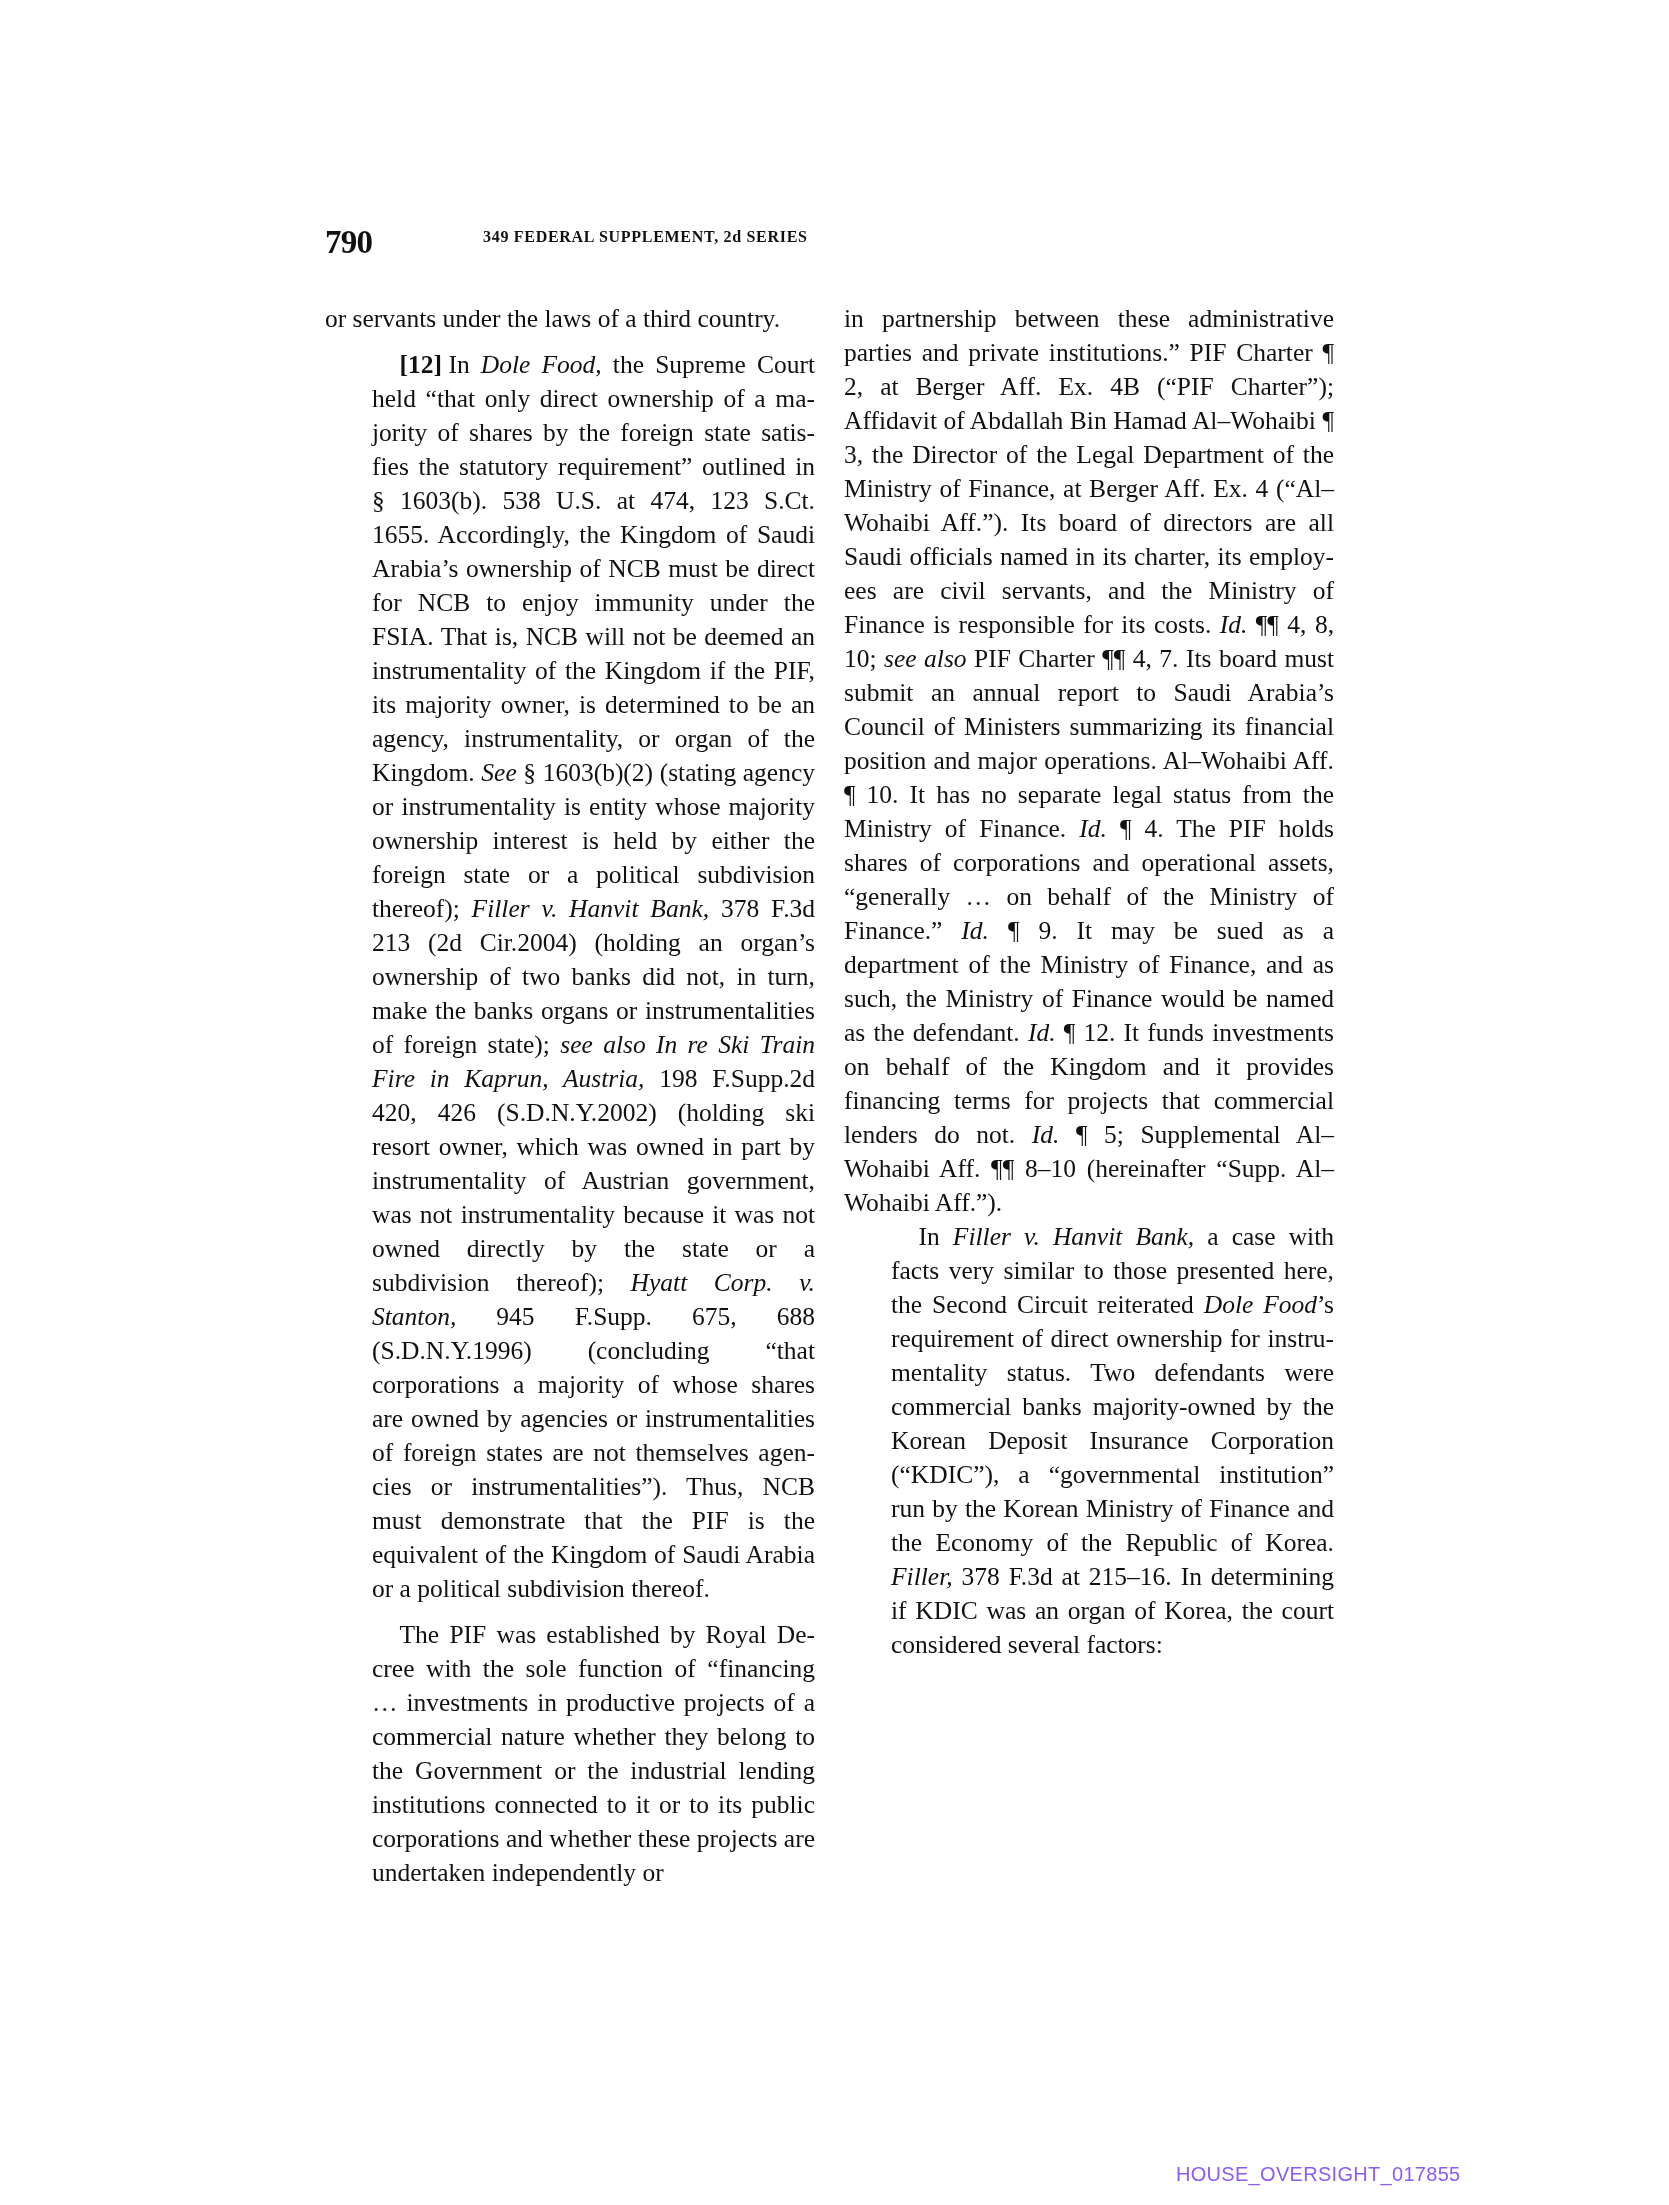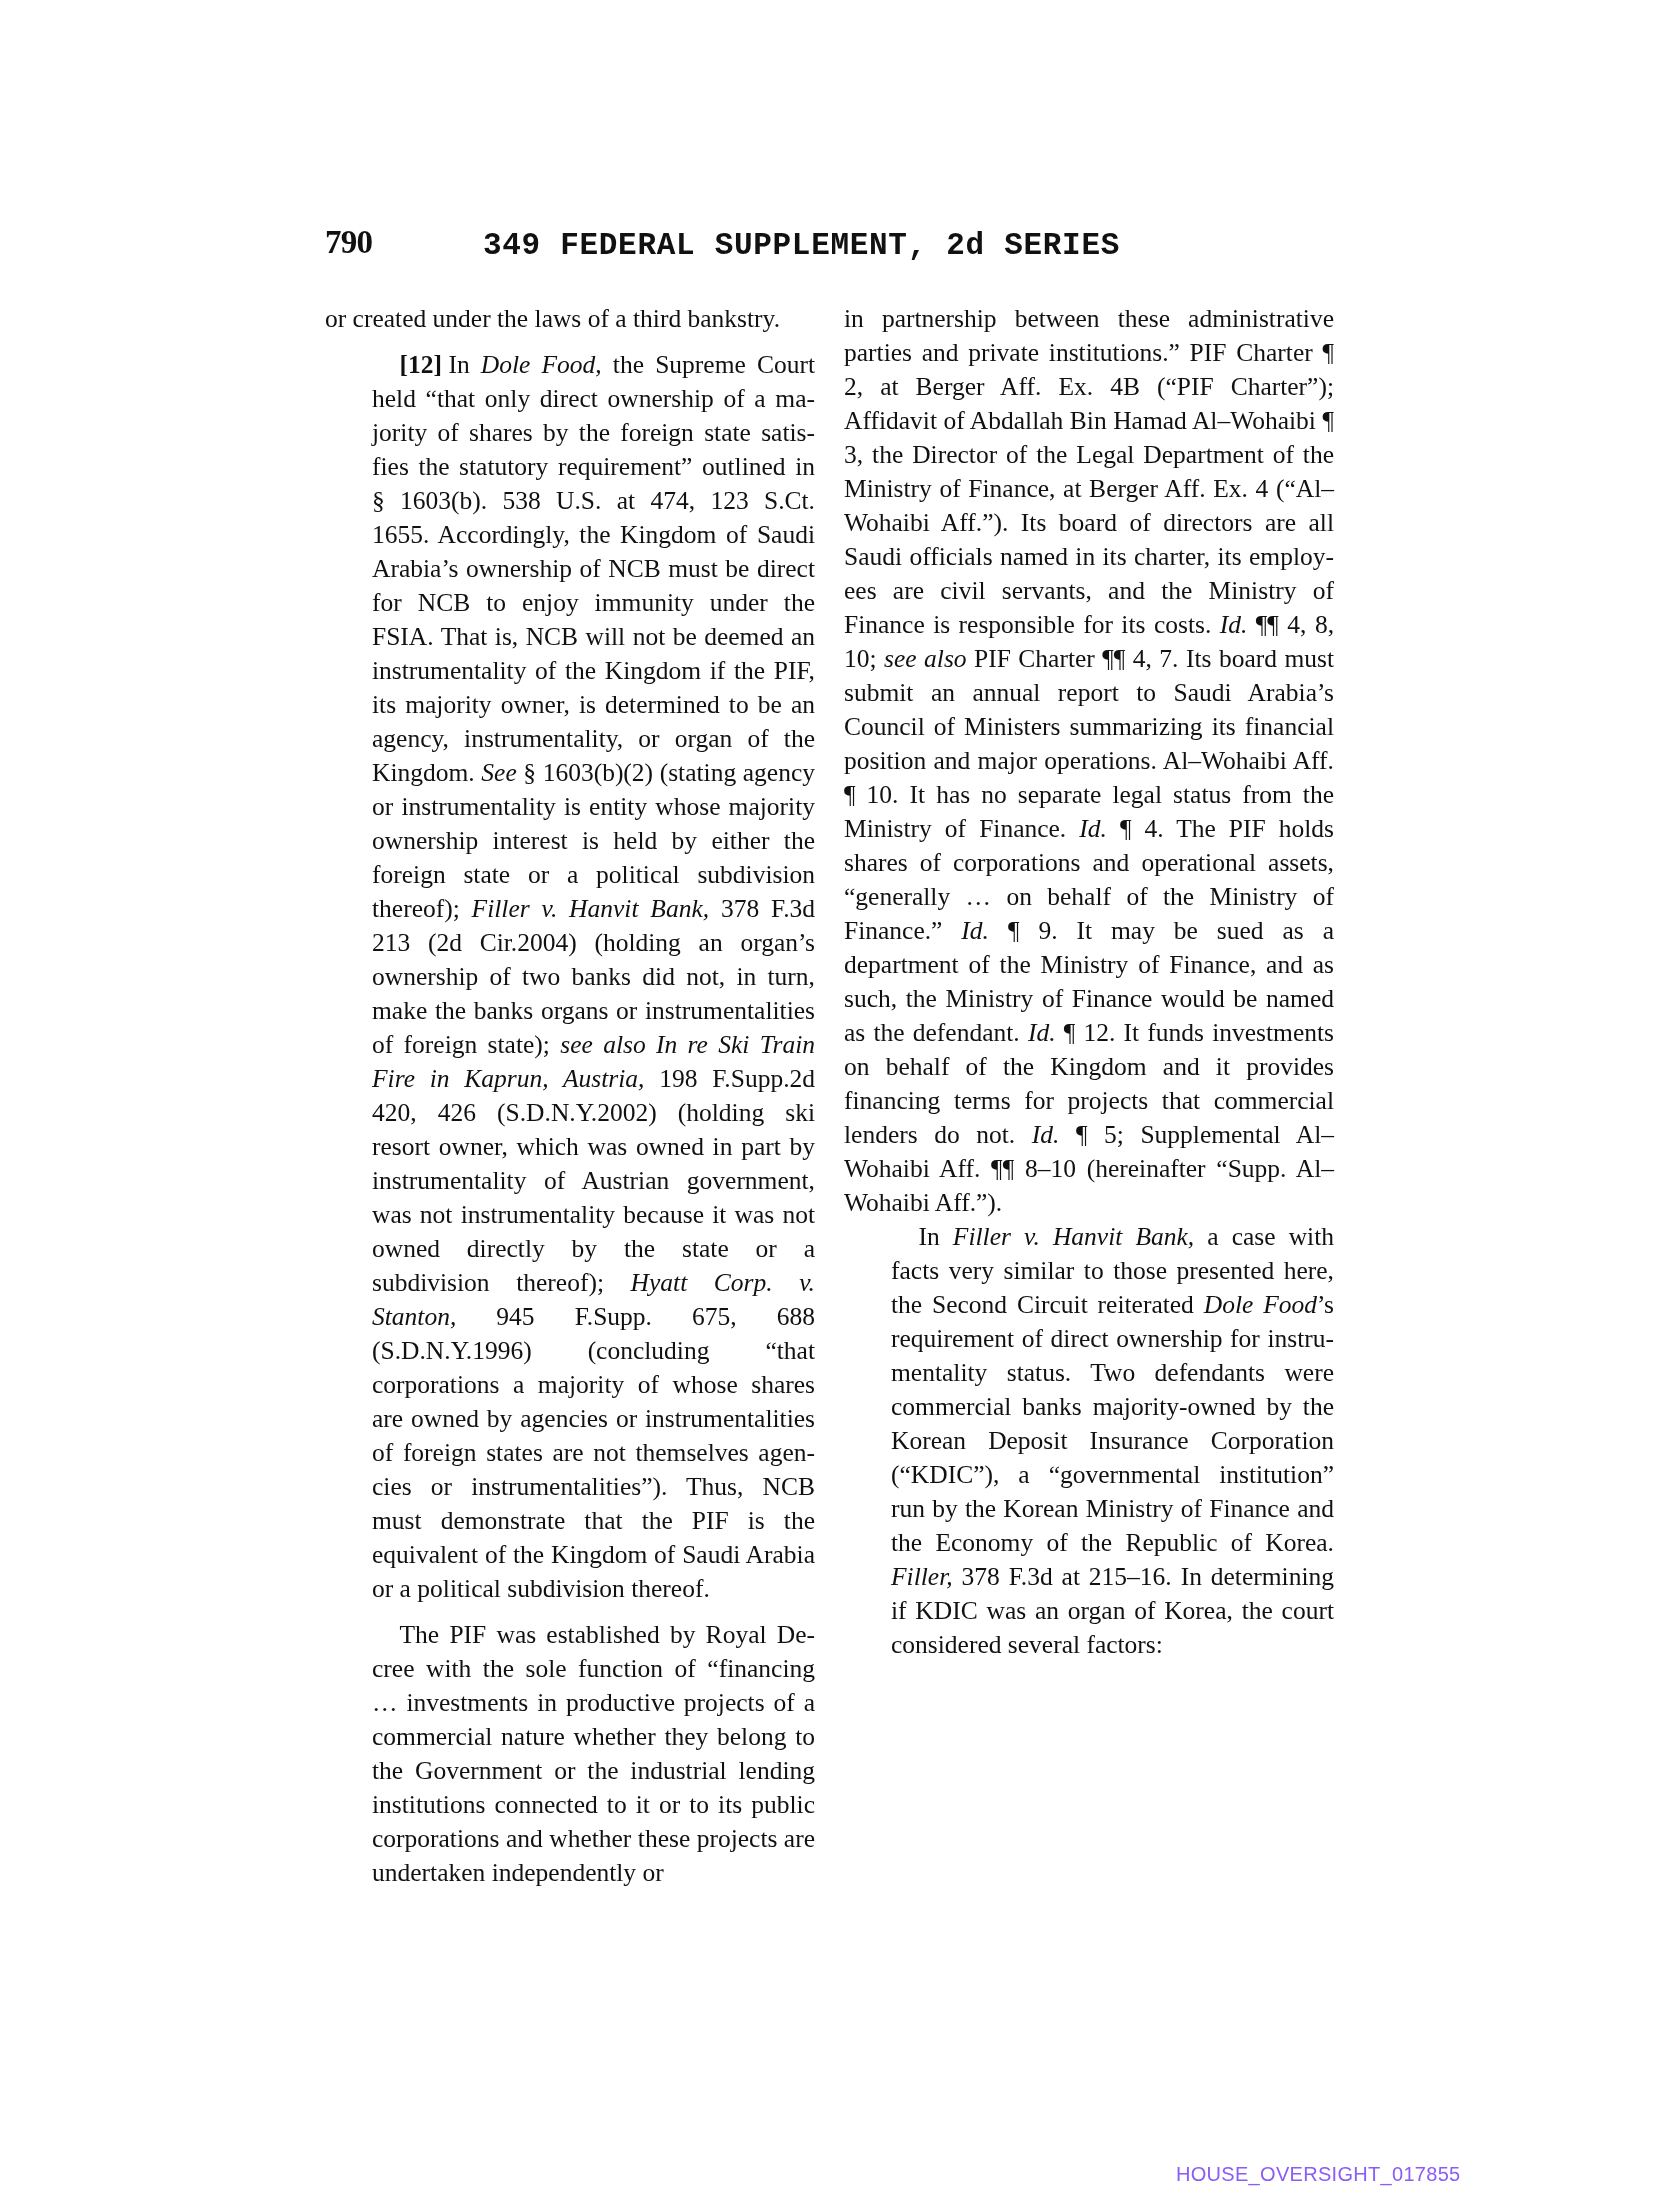--- a/index.html
+++ b/index.html
@@ -1,19 +1,19 @@
 <!DOCTYPE html>
 <html style="font-size:10.5px"><head>
 <meta charset="utf-8">
 <style>
   html, body { margin: 0; padding: 0; background: #ffffff; }
   body { width: 1669px; height: 2205px; position: relative; overflow: hidden; color: #111; }
   .page { position: absolute; left: 0; top: 0; width: 1669px; height: 2205px; }
   .hdr-num { position: absolute; left: 325px; top: 224px; font-family: "Liberation Serif", "DejaVu Serif", serif; font-weight: bold; font-size: 33px; letter-spacing: -0.7px; }
-  .hdr-title { position: absolute; left: 483px; top: 228px; font-family: Liberation Mono, monospace; font-weight: bold; font-size: 31px; letter-spacing: 0.7px; }
+  .hdr-title { position: absolute; left: 483px; top: 228px; font-family: Liberation Serif, serif; font-weight: bold; font-size: 16px; letter-spacing: 0.7px; }
   .col { position: absolute; top: 302px; width: 490px; font-family: "Liberation Serif", "DejaVu Serif", serif; font-size: 25.5px; line-height: 34px; text-align: justify; hyphens: manual; }
   .col.left { left: 325px; }
   .col.right { left: 844px; }
   .col p { margin: 0; }
   .col p.indent { text-indent: 27.5px; margin-left: 47px; }
   .col p.gap { margin-top: 11.8px; }
   .col i { font-style: italic; }
   .keynum { font-weight: bold; margin-right: 6.5px; }
   .heading { margin-top: 42px !important; margin-bottom: 19.6px !important; font-weight: bold; padding-left: 27.5px; text-align: left; }
   .heading .lbl { margin-right: 14.4px; }
@@ -21,21 +21,21 @@
 </style>
 </head>
 <body>
 
 <div class="page">
 
   <div class="hdr-num">790</div>
   <div class="hdr-title">349 FEDERAL SUPPLEMENT, 2d SERIES</div>
 
   <div class="col left">
-    <p>or created under the laws of a third banks­try.</p>
+    <p>or servants under the laws of a third coun­try.</p>
     <p class="indent gap"><span class="keynum">[12]</span><span>In </span><i>Dole Food,</i><span> the Supreme Court held “that only direct ownership of a ma­jority of shares by the foreign state satis­fies the statutory requirement” outlined in § 1603(b).  538 U.S. at 474, 123 S.Ct. 1655. Accordingly, the Kingdom of Saudi Ara­bia’s ownership of NCB must be direct for NCB to enjoy immunity under the FSIA. That is, NCB will not be deemed an instru­mentality of the Kingdom if the PIF, its majority owner, is determined to be an agency, instrumentality, or organ of the Kingdom.  </span><i>See</i><span> § 1603(b)(2) (stating agen­cy or instrumentality is entity whose ma­jority ownership interest is held by either the foreign state or a political subdivision thereof); </span><i>Filler v. Hanvit Bank,</i><span> 378 F.3d 213 (2d Cir.2004) (holding an organ’s own­ership of two banks did not, in turn, make the banks organs or instrumentalities of foreign state); </span><i>see also In re Ski Train Fire in Kaprun, Austria,</i><span> 198 F.Supp.2d 420, 426 (S.D.N.Y.2002) (holding ski resort owner, which was owned in part by instru­mentality of Austrian government, was not instrumentality because it was not owned directly by the state or a subdivision there­of); </span><i>Hyatt Corp. v. Stanton,</i><span> 945 F.Supp. 675, 688 (S.D.N.Y.1996) (concluding “that corporations a majority of whose shares are owned by agencies or instrumentalities of foreign states are not themselves agen­cies or instrumentalities”).  Thus, NCB must demonstrate that the PIF is the equivalent of the Kingdom of Saudi Arabia or a political subdivision thereof.</span></p>
     <p class="indent gap">The PIF was established by Royal De­cree with the sole function of “financing … investments in productive projects of a commercial nature whether they belong to the Government or the industrial lend­ing institutions connected to it or to its public corporations and whether these projects are undertaken independently or</p>
   </div>
 
   <div class="col right">
     <p><span>in partnership between these administra­tive parties and private institutions.”  PIF Charter ¶ 2, at Berger Aff. Ex. 4B (“PIF Charter”);  Affidavit of Abdallah Bin Ha­mad Al–Wohaibi ¶ 3, the Director of the Legal Department of the Ministry of Fi­nance, at Berger Aff. Ex. 4 (“Al–Wohaibi Aff.”).  Its board of directors are all Saudi officials named in its charter, its employ­ees are civil servants, and the Ministry of Finance is responsible for its costs.  </span><i>Id.</i><span> ¶¶ 4, 8, 10;  </span><i>see also</i><span> PIF Charter ¶¶ 4, 7. Its board must submit an annual report to Saudi Arabia’s Council of Ministers sum­marizing its financial position and major operations.  Al–Wohaibi Aff. ¶ 10.  It has no separate legal status from the Ministry of Finance.  </span><i>Id.</i><span> ¶ 4. The PIF holds shares of corporations and operational assets, “generally … on behalf of the Ministry of Finance.”  </span><i>Id.</i><span> ¶ 9. It may be sued as a department of the Ministry of Finance, and as such, the Ministry of Finance would be named as the defendant.  </span><i>Id.</i><span> ¶ 12.  It funds investments on behalf of the Kingdom and it provides financing terms for projects that commercial lenders do not.  </span><i>Id.</i><span> ¶ 5;  Supplemental Al–Wohaibi Aff. ¶¶ 8–10 (hereinafter “Supp. Al–Wohai­bi Aff.”).</span></p>
 
 
     <p class="indent"><span>In </span><i>Filler v. Hanvit Bank,</i><span> a case with facts very similar to those presented here, the Second Circuit reiterated </span><i>Dole Food</i><span>’s requirement of direct ownership for instru­mentality status.  Two defendants were commercial banks majority-owned by the Korean Deposit Insurance Corporation (“KDIC”), a “governmental institution” run by the Korean Ministry of Finance and the Economy of the Republic of Ko­rea.  </span><i>Filler,</i><span> 378 F.3d at 215–16.  In deter­mining if KDIC was an organ of Korea, the court considered several factors:</span></p>
   </div>

